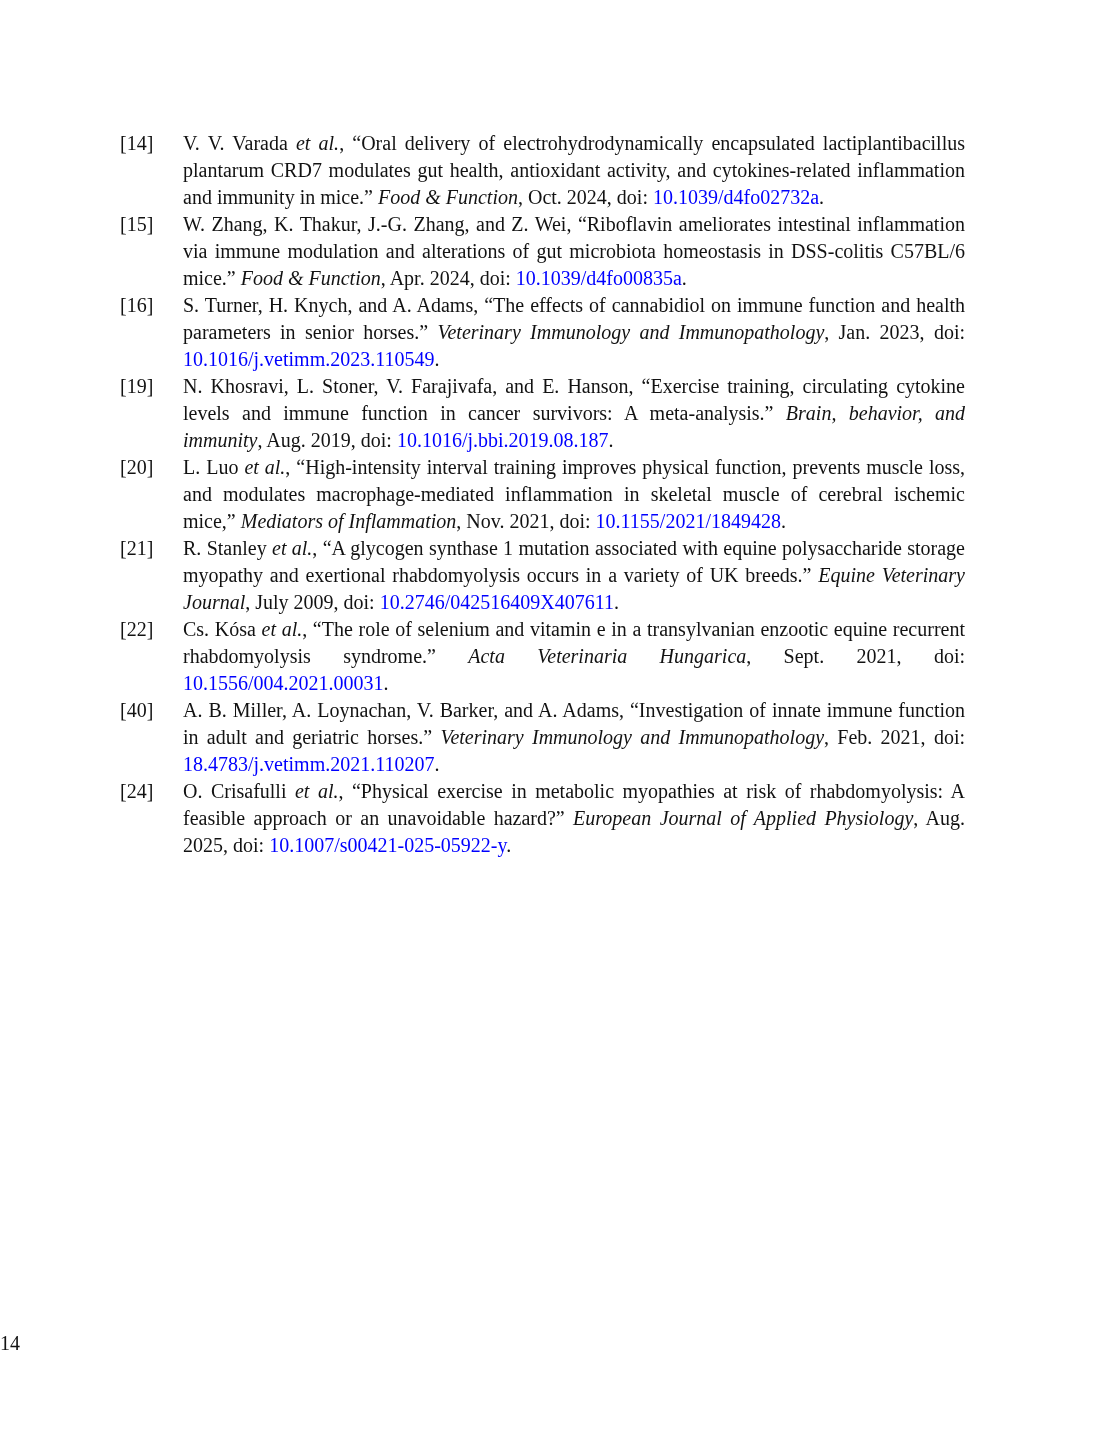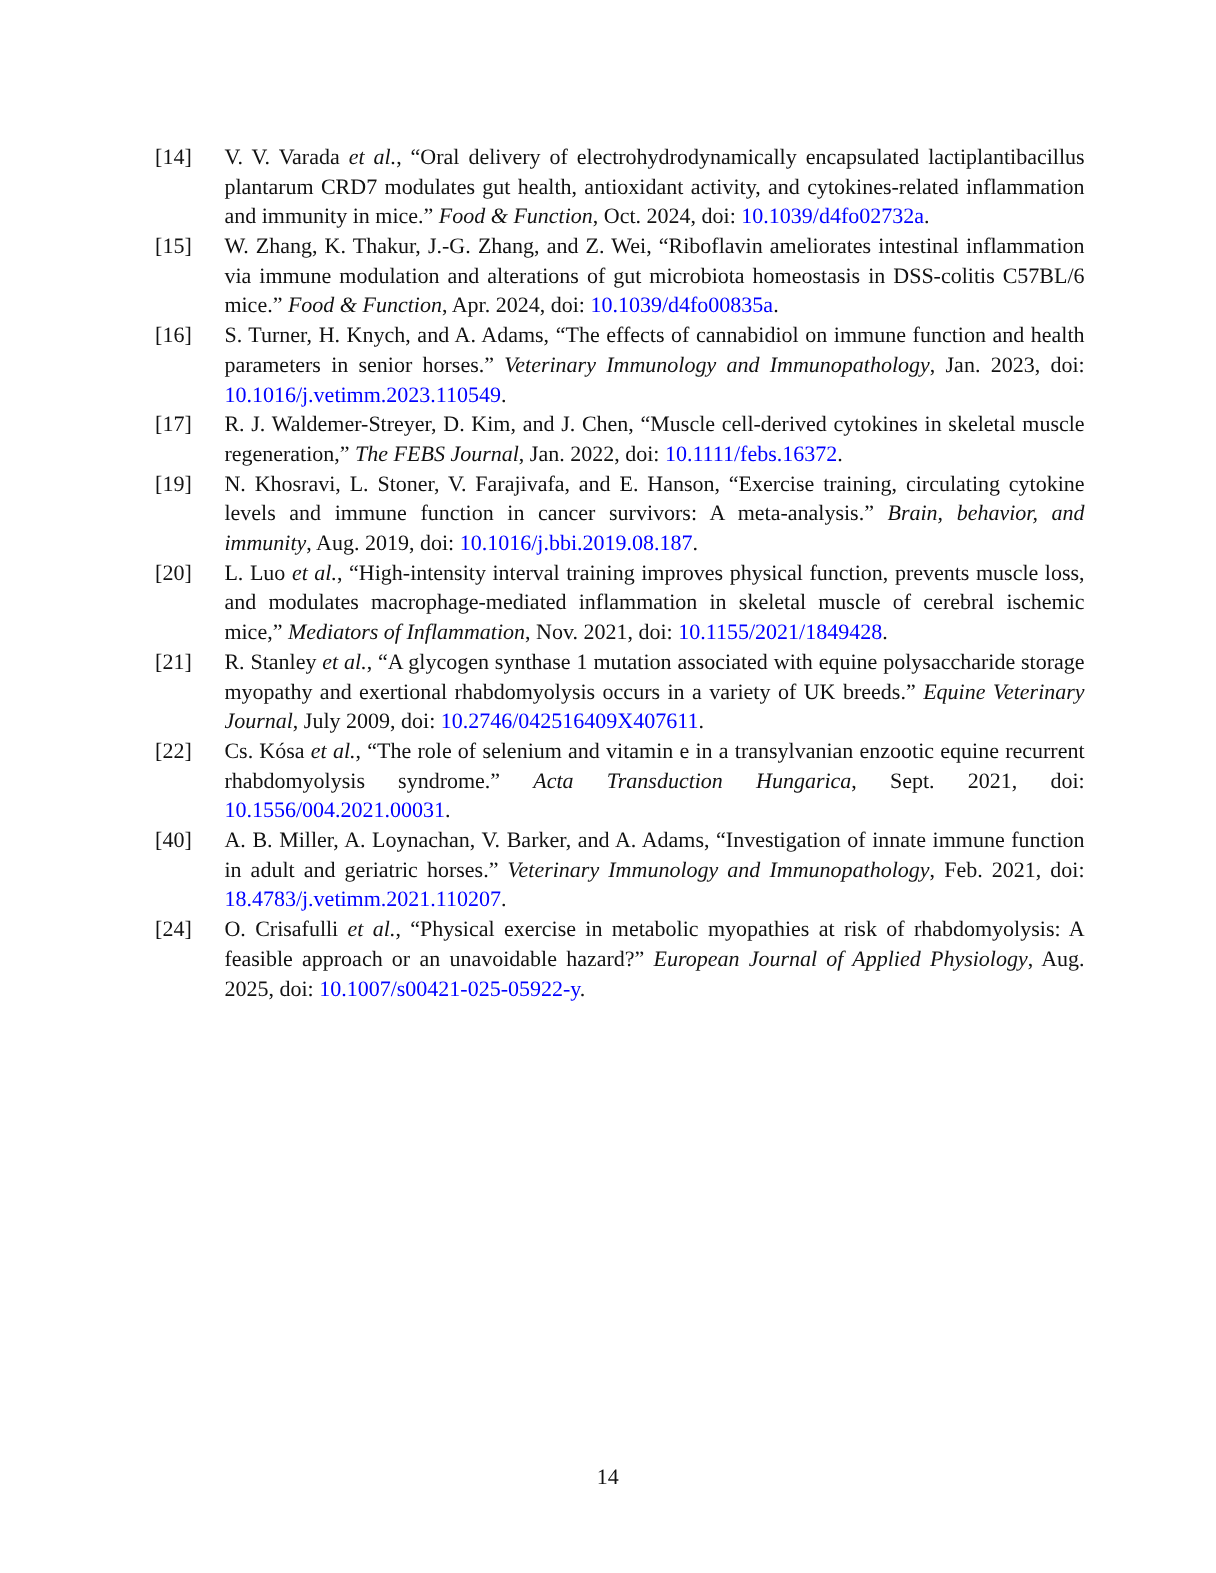--- a/index.html
+++ b/index.html
@@ -8,21 +8,21 @@
     width: 1105px;
     height: 1430px;
     background: #ffffff;
     font-family: "Liberation Serif", "DejaVu Serif", serif;
     color: #121212;
     font-size: 20px;
     overflow: hidden;
   }
   .references {
     position: absolute;
-    left: 141px;
+    left: 120px;
     top: 130px;
     width: 845px;
   }
   .ref {
     display: flex;
     align-items: flex-start;
   }
   .ref-label {
     flex: 0 0 63px;
     width: 63px;
@@ -39,21 +39,20 @@
   a.doi {
     color: var(--link-color, #0000ff);
     text-decoration: none;
     cursor: pointer;
   }
   .page-number {
     position: absolute;
     top: 1330px;
     left: 0;
     width: 100%;
-    text-align: center;
     line-height: 27px;
   }
 </style>
 </head>
 <body>
 
 <div class="page">
   <div class="references">
       <div class="ref">
         <span class="ref-label">[14]</span>
@@ -61,38 +60,34 @@
       </div>
       <div class="ref">
         <span class="ref-label">[15]</span>
         <div class="ref-body">W. Zhang, K. Thakur, J.-G. Zhang, and Z. Wei, “Riboflavin ameliorates intestinal inflammation via immune modulation and alterations of gut microbiota homeostasis in DSS-colitis C57BL/6 mice.” <em>Food &amp; Function</em>, Apr. 2024, doi: <a class="doi">10.1039/d4fo00835a</a>.</div>
       </div>
       <div class="ref">
         <span class="ref-label">[16]</span>
         <div class="ref-body">S. Turner, H. Knych, and A. Adams, “The effects of cannabidiol on immune function and health parameters in senior horses.” <em>Veterinary Immunology and Immunopathology</em>, Jan. 2023, doi: <a class="doi">10.1016/j.vetimm.2023.110549</a>.</div>
       </div>
       <div class="ref">
-        <span class="ref-label">[17]</span>
-        <div class="ref-body">R. J. Waldemer-Streyer, D. Kim, and J. Chen, “Muscle cell-derived cytokines in skeletal muscle regeneration,” <em>The FEBS Journal</em>, Jan. 2022, doi: <a class="doi">10.1111/febs.16372</a>.</div>
-      </div>
-      <div class="ref">
         <span class="ref-label">[19]</span>
         <div class="ref-body">N. Khosravi, L. Stoner, V. Farajivafa, and E. Hanson, “Exercise training, circulating cytokine levels and immune function in cancer survivors: A meta-analysis.” <em>Brain, behavior, and immunity</em>, Aug. 2019, doi: <a class="doi">10.1016/j.bbi.2019.08.187</a>.</div>
       </div>
       <div class="ref">
         <span class="ref-label">[20]</span>
         <div class="ref-body">L. Luo <em>et al.</em>, “High-intensity interval training improves physical function, prevents muscle loss, and modulates macrophage-mediated inflammation in skeletal muscle of cerebral ischemic mice,” <em>Mediators of Inflammation</em>, Nov. 2021, doi: <a class="doi">10.1155/2021/1849428</a>.</div>
       </div>
       <div class="ref">
         <span class="ref-label">[21]</span>
         <div class="ref-body">R. Stanley <em>et al.</em>, “A glycogen synthase 1 mutation associated with equine polysaccharide storage myopathy and exertional rhabdomyolysis occurs in a variety of UK breeds.” <em>Equine Veterinary Journal</em>, July 2009, doi: <a class="doi">10.2746/042516409X407611</a>.</div>
       </div>
       <div class="ref">
         <span class="ref-label">[22]</span>
-        <div class="ref-body">Cs. Kósa <em>et al.</em>, “The role of selenium and vitamin e in a transylvanian enzootic equine recurrent rhabdomyolysis syndrome.” <em>Acta Transduction Hungarica</em>, Sept. 2021, doi: <a class="doi">10.1556/004.2021.00031</a>.</div>
+        <div class="ref-body">Cs. Kósa <em>et al.</em>, “The role of selenium and vitamin e in a transylvanian enzootic equine recurrent rhabdomyolysis syndrome.” <em>Acta Veterinaria Hungarica</em>, Sept. 2021, doi: <a class="doi">10.1556/004.2021.00031</a>.</div>
       </div>
       <div class="ref">
         <span class="ref-label">[40]</span>
         <div class="ref-body">A. B. Miller, A. Loynachan, V. Barker, and A. Adams, “Investigation of innate immune function in adult and geriatric horses.” <em>Veterinary Immunology and Immunopathology</em>, Feb. 2021, doi: <a class="doi">18.4783/j.vetimm.2021.110207</a>.</div>
       </div>
       <div class="ref">
         <span class="ref-label">[24]</span>
         <div class="ref-body">O. Crisafulli <em>et al.</em>, “Physical exercise in metabolic myopathies at risk of rhabdomyolysis: A feasible approach or an unavoidable hazard?” <em>European Journal of Applied Physiology</em>, Aug. 2025, doi: <a class="doi">10.1007/s00421-025-05922-y</a>.</div>
       </div>
     </div>

